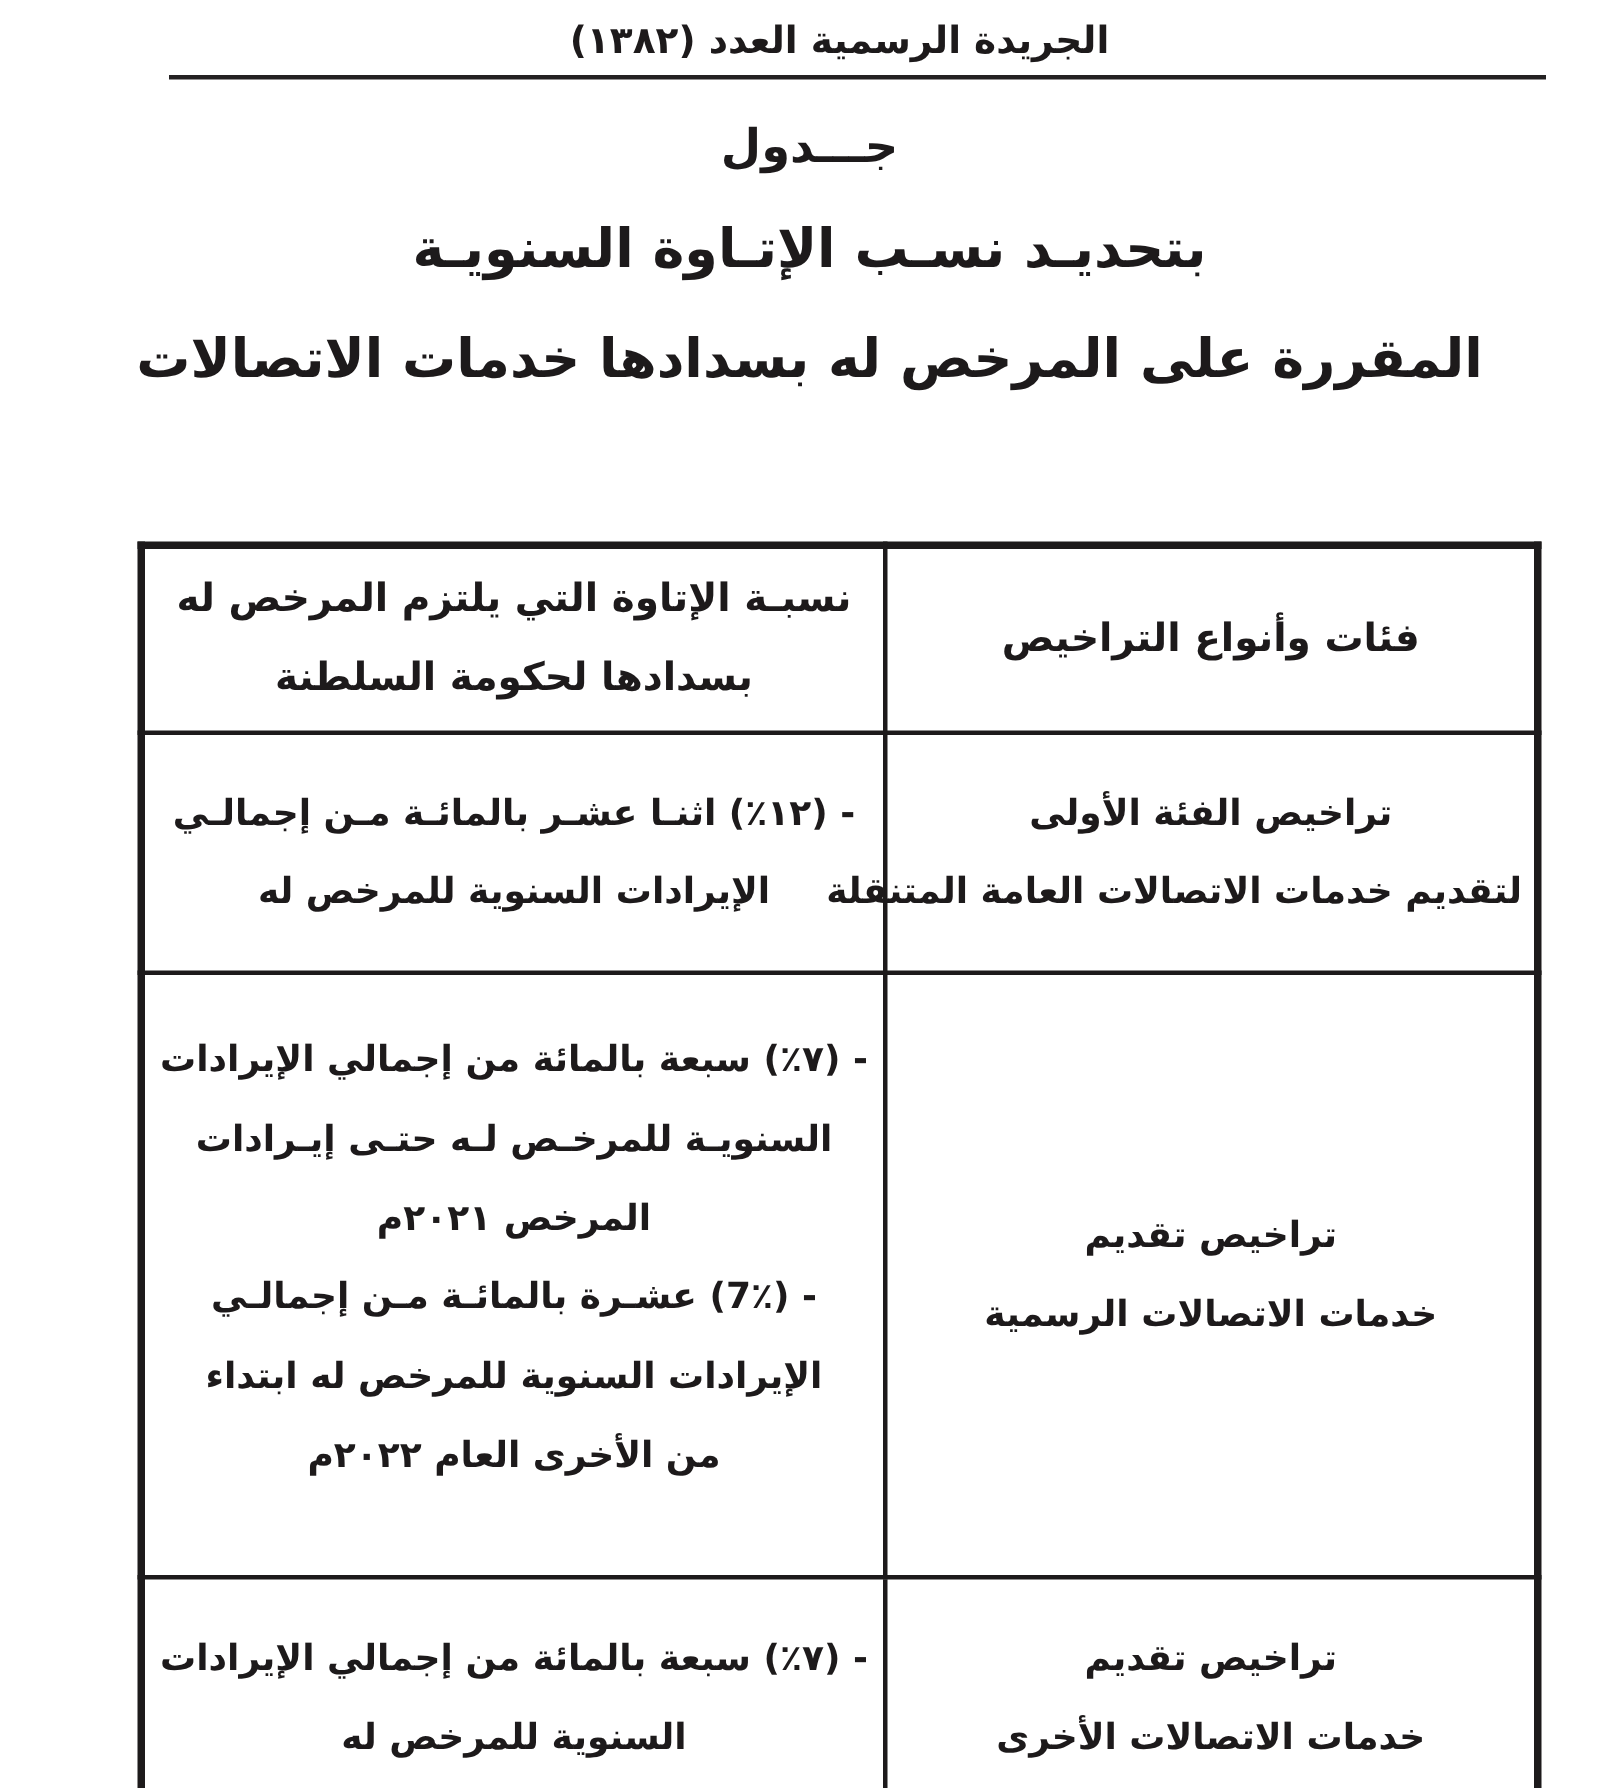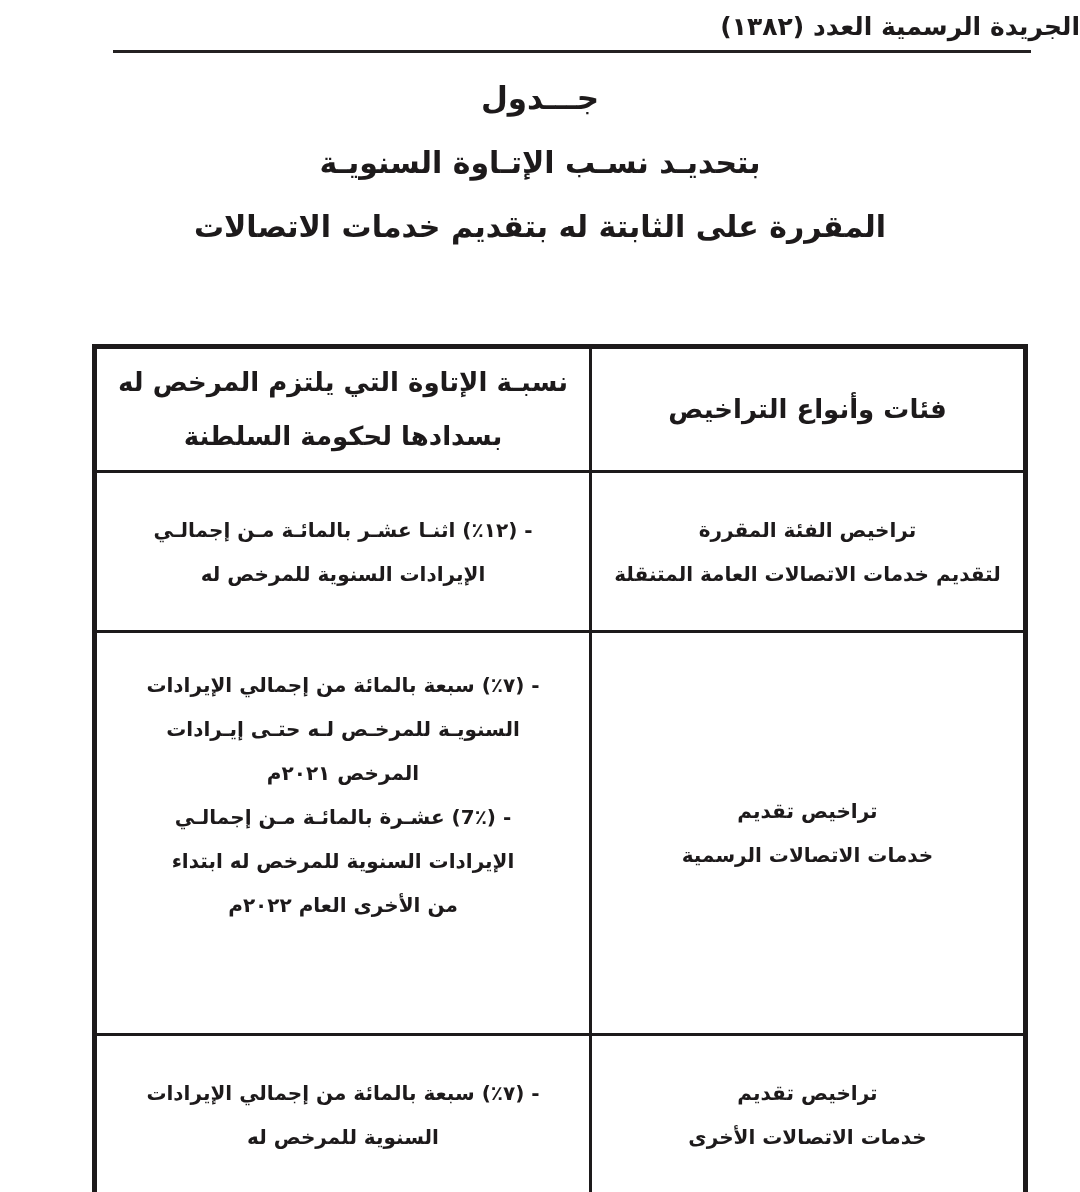--- a/index.html
+++ b/index.html
@@ -11,40 +11,40 @@
     width: 1080px;
     height: 1192px;
     font-family: "DejaVu Sans", sans-serif;
     color: #1d1a1b;
     font-weight: bold;
     direction: rtl;
     overflow: hidden;
   }
   .gazette-header {
     direction: rtl;
-    text-align: right;
+    text-align: center;
     padding: 10px 0 0 40px;
     font-size: 25px;
     line-height: 1.35;
   }
   .header-rule {
     height: 0;
     border-top: 3px solid #242122;
     margin: 6px 49px 0 113px;
   }
   .title-main {
     margin: 24px 0 0 0;
     text-align: center;
     font-size: 31px;
     line-height: 1.4;
   }
   .subtitle {
     margin: 22px 0 0 0;
     text-align: center;
-    font-size: 30px;
+    font-size: 36px;
     line-height: 1.4;
   }
   table.royalty-table {
     border-collapse: collapse;
     table-layout: fixed;
     width: 931px;
     margin: 96px 52px 0 97px;
     border: 5px solid #1d1a1b;
   }
   .royalty-table th,
@@ -60,58 +60,58 @@
   tr.row-1 { height: 160px; }
   tr.row-2 { height: 403px; }
   tr.row-3 { height: 162px; }
   .royalty-table th {
     font-size: 26px;
     line-height: 2.05;
   }
   .cell-line {
     white-space: nowrap;
     line-height: 2.2;
-    font-size: 20px;
+    font-size: 24px;
   }
   th .cell-line { font-size: 26px; line-height: 2.05; }
   td.roy-cell-tall {
     vertical-align: top;
     padding-top: 30px;
   }
 </style>
 </head>
 <body>
 
 <div class="gazette-header">الجريدة الرسمية العدد (١٣٨٢)</div>
 <div class="header-rule"></div>
 
 <div class="title-main">جـــدول</div>
 <div class="subtitle">بتحديـد نسـب الإتـاوة السنويـة</div>
-<div class="subtitle">المقررة على الثابتة له بتقديم خدمات الاتصالات</div>
+<div class="subtitle">المقررة على المرخص له بسدادها خدمات الاتصالات</div>
 
 <table class="royalty-table" dir="rtl">
   <colgroup>
     <col class="col-cat">
     <col class="col-roy">
   </colgroup>
   <thead>
     <tr>
       <th>
         <div class="cell-line">فئات وأنواع التراخيص</div>
       </th>
       <th>
         <div class="cell-line">نسبـة الإتاوة التي يلتزم المرخص له</div>
         <div class="cell-line">بسدادها لحكومة السلطنة</div>
       </th>
     </tr>
   </thead>
   <tbody>
     <tr class="row-1">
       <td>
-        <div class="cell-line">تراخيص الفئة المقررة</div>
+        <div class="cell-line">تراخيص الفئة الأولى</div>
         <div class="cell-line">لتقديم خدمات الاتصالات العامة المتنقلة</div>
       </td>
       <td>
         <div class="cell-line">- (١٢٪) اثنـا عشـر بالمائـة مـن إجمالـي</div>
         <div class="cell-line">الإيرادات السنوية للمرخص له</div>
       </td>
     </tr>
     <tr class="row-2">
       <td>
         <div class="cell-line">تراخيص تقديم</div>

